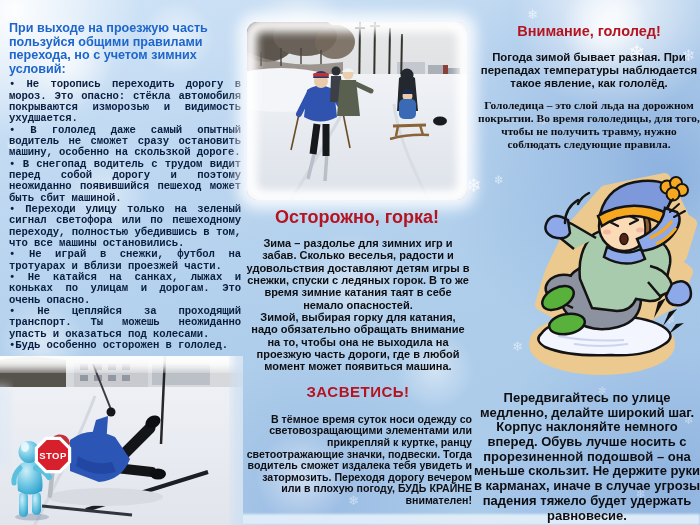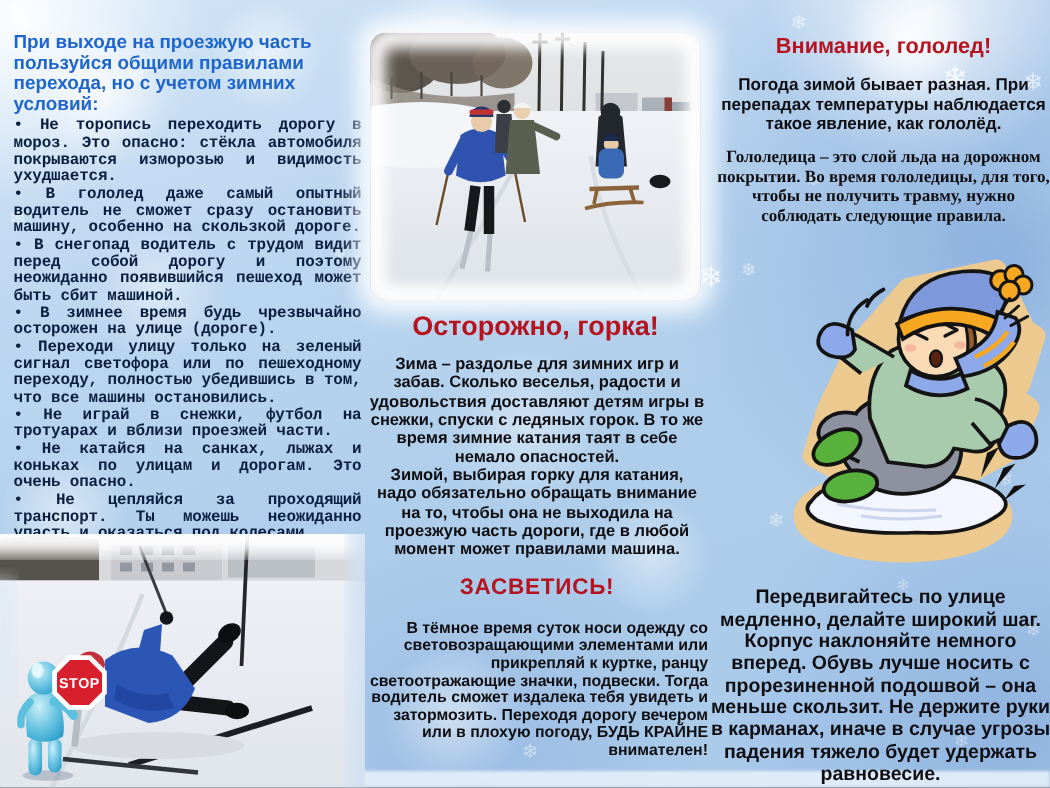--- a/index.html
+++ b/index.html
@@ -84,21 +84,20 @@
   <span class="snow" style="left:348px;top:494px;font-size:13px;opacity:.45;">❄</span>
   <span class="snow" style="left:636px;top:488px;font-size:12px;opacity:.4;">❄</span>
   <span class="snow" style="left:684px;top:414px;font-size:12px;opacity:.4;">❄</span>
   <span class="snow" style="left:598px;top:386px;font-size:10px;opacity:.35;">✻</span>
 
   <div class="col-left">
     <h1 class="left-title">При выходе на проезжую часть пользуйся общими правилами перехода, но с учетом зимних условий:</h1>
     <p class="bullet">• Не торопись переходить дорогу в мороз. Это опасно: стёкла автомобиля покрываются изморозью и видимость ухудшается.</p>
     <p class="bullet">• В гололед даже самый опытный водитель не сможет сразу остановить машину, особенно на скользкой дороге.</p>
     <p class="bullet">• В снегопад водитель с трудом видит перед собой дорогу и поэтому неожиданно появившийся пешеход может быть сбит машиной.</p>
-    <p class="bullet">• В зимнее время будь чрезвычайно осторожен на улице (дороге).</p>
     <p class="bullet">• Переходи улицу только на зеленый сигнал светофора или по пешеходному переходу, полностью убедившись в том, что все машины остановились.</p>
     <p class="bullet">• Не играй в снежки, футбол на тротуарах и вблизи проезжей части.</p>
     <p class="bullet">• Не катайся на санках, лыжах и коньках по улицам и дорогам. Это очень опасно.</p>
     <p class="bullet">• Не цепляйся за проходящий транспорт. Ты можешь неожиданно упасть и оказаться под колесами.</p>
     <p class="bullet">•Будь особенно осторожен в гололед.</p>
   </div>
 
   <div class="photo-left">
     <svg width="243" height="169" viewBox="0 0 243 169">
       <defs>
@@ -251,21 +250,21 @@
         </g>
         <ellipse cx="193" cy="99" rx="7" ry="4.5" fill="#1a1b1f"></ellipse>
       </g>
       <rect x="3" y="3" width="214" height="172" rx="12" fill="none" stroke="#ffffff" stroke-width="14" filter="url(#blurM)" opacity=".95"></rect>
     </svg>
   </div>
 
   <h2 class="mid-title">Осторожно, горка!</h2>
   <div class="mid-body">
     <p>Зима – раздолье для зимних игр и забав. Сколько веселья, радости и удовольствия доставляют детям игры в снежки, спуски с ледяных горок. В то же время зимние катания таят в себе немало опасностей.</p>
-    <p>Зимой, выбирая горку для катания, надо обязательно обращать внимание на то, чтобы она не выходила на проезжую часть дороги, где в любой момент может правилами машина.</p>
+    <p>Зимой, выбирая горку для катания, надо обязательно обращать внимание на то, чтобы она не выходила на проезжую часть дороги, где в любой момент может появиться машина.</p>
   </div>
   <h3 class="glow-title">ЗАСВЕТИСЬ!</h3>
   <p class="mid-body2">В тёмное время суток носи одежду со световозращающими элементами или прикрепляй к куртке, ранцу светоотражающие значки, подвески. Тогда водитель сможет издалека тебя увидеть и затормозить. Переходя дорогу вечером или в плохую погоду, БУДЬ КРАЙНЕ внимателен!</p>
 
   <h2 class="right-title">Внимание, гололед!</h2>
   <p class="right-p1">Погода зимой бывает разная. При перепадах температуры наблюдается такое явление, как гололёд.</p>
   <p class="right-p2">Гололедица – это слой льда на дорожном покрытии. Во время гололедицы, для того, чтобы не получить травму, нужно соблюдать следующие правила.</p>
 
   <div class="boy-cartoon">
     <svg width="190" height="214" viewBox="0 0 190 214">

